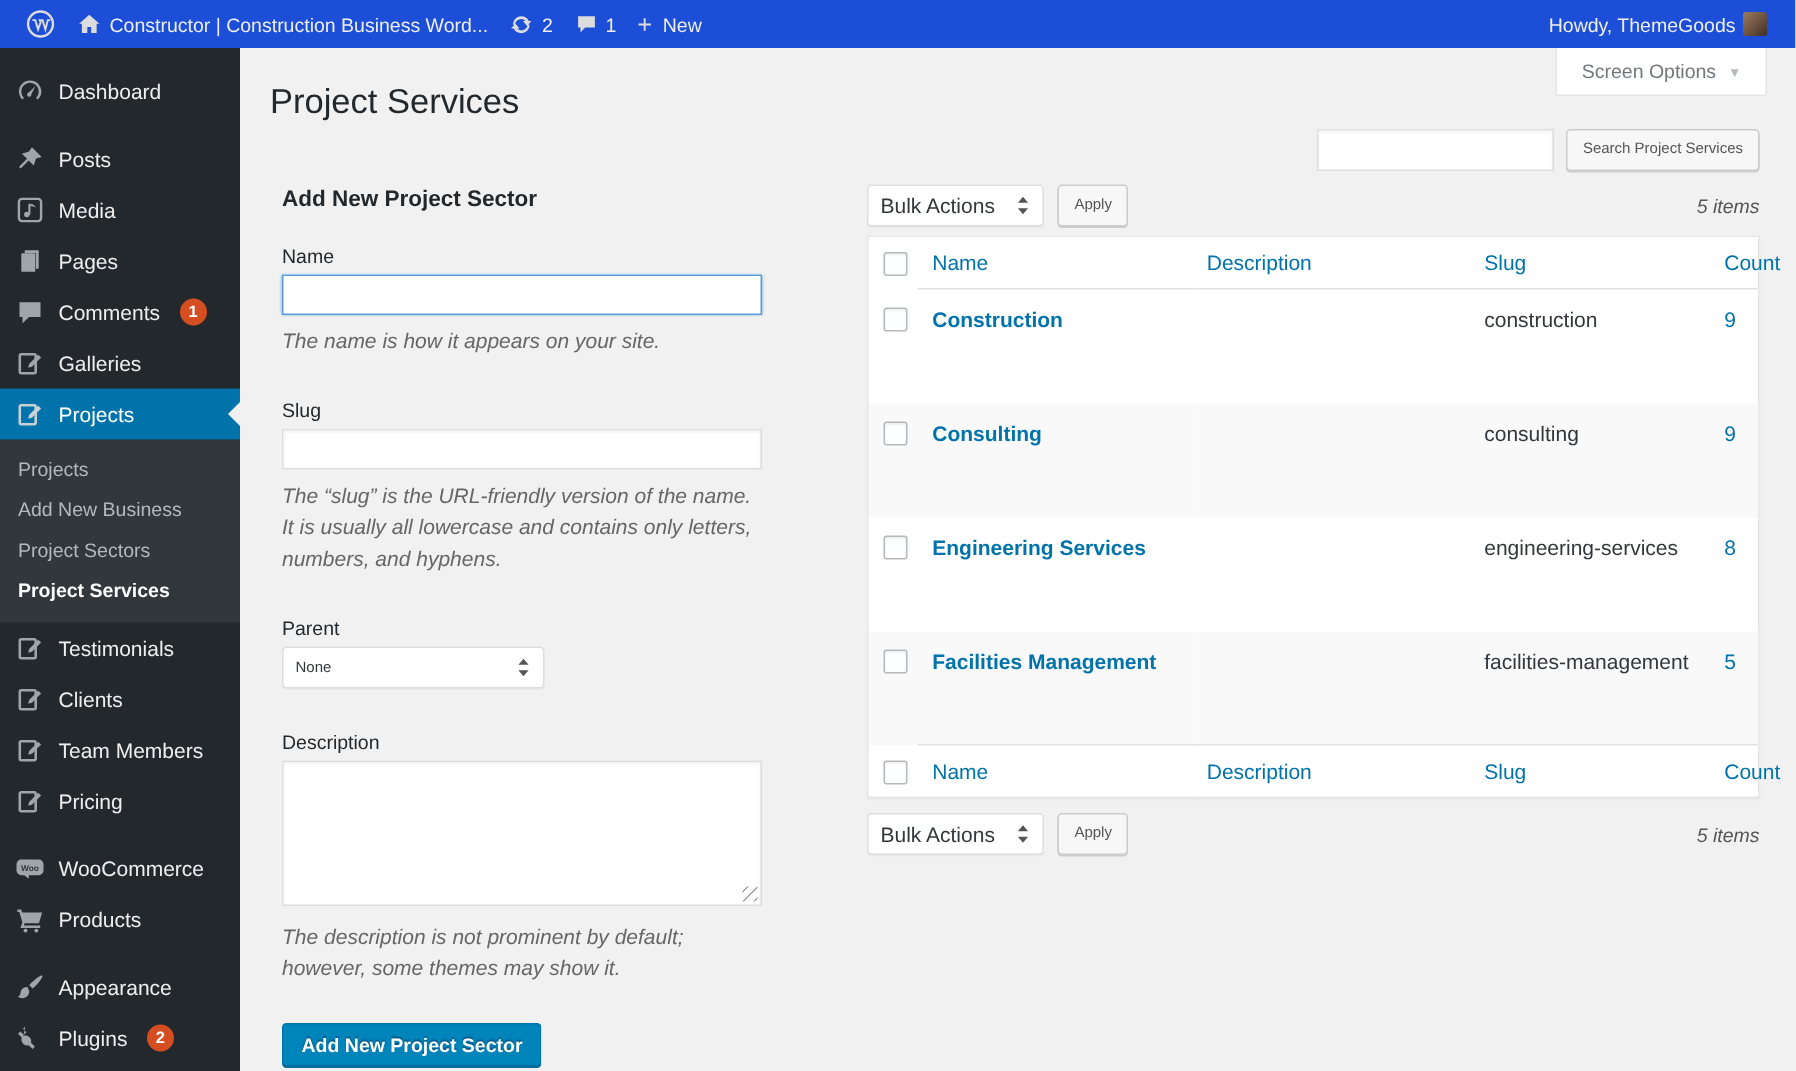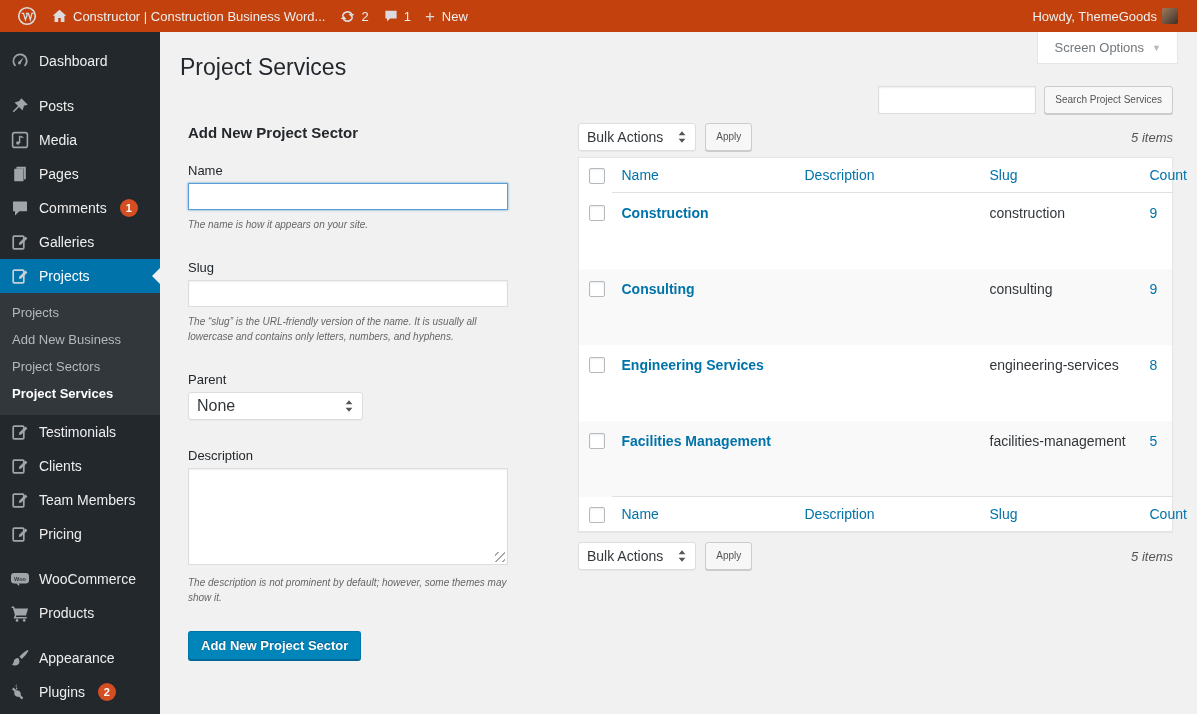--- a/index.html
+++ b/index.html
@@ -7,21 +7,21 @@
   body {
     font-family: "Liberation Sans", sans-serif;
     background:#f1f1f1;
     color:#444;
     font-size:13px;
     position:relative;
   }
   
   .adminbar{
     position:absolute; top:0; left:0; right:0; height:32px;
-    background:#c2410c; color:#eee; display:flex; align-items:center;
+    background:#1d4ed8; color:#eee; display:flex; align-items:center;
     padding:0 12px 0 10px; z-index:50; font-size:13px;
   }
   .ab-item{ display:flex; align-items:center; gap:5px; padding:0 7px; height:32px; cursor:pointer; }
   .ab-item svg{ display:block; }
   .ab-title{ font-weight:400; }
   .ab-right{ margin-left:auto; display:flex; align-items:center; gap:8px; }
   .ab-plus{ font-size:17px; line-height:1; color:#dcdcde; margin-right:2px; }
   .avatar{ width:16px; height:16px; border-radius:2px;
     background:linear-gradient(135deg,#9c7b5c 0%,#6b5140 55%,#3c2f26 100%); }
   
@@ -65,26 +65,26 @@
   .table-col{ flex:1; min-width:0; }
   
   .form-col h2{ font-size:15px; font-weight:700; color:#23282d; margin-bottom:22px; }
   .field-label{ display:block; font-size:13px; color:#23282d; margin-bottom:5px; }
   .txt{
     width:320px; height:27px; border:1px solid #ddd; background:#fff;
     padding:3px 6px; font-size:14px; font-family:inherit; color:#32373c;
     box-shadow:inset 0 1px 2px rgba(0,0,0,.07); border-radius:0;
   }
   .txt.focused{ border-color:#5b9dd9; box-shadow:0 0 2px rgba(30,140,190,.8); }
-  .help{ font-style:italic; font-size:10px; color:#666; margin-top:7px; width:322px; line-height:1.5; }
+  .help{ font-style:italic; font-size:14px; color:#666; margin-top:7px; width:322px; line-height:1.5; }
   .fgroup{ margin-top:28px; }
   .select{
     width:175px; height:28px; border:1px solid #ddd; border-radius:3px; background:#fff;
     display:inline-flex; align-items:center; justify-content:space-between;
-    padding:0 8px; font-size:16px; color:#32373c; cursor:pointer;
+    padding:0 8px; font-size:10px; color:#32373c; cursor:pointer;
     box-shadow:0 1px 0 rgba(0,0,0,.03);
   }
   textarea.area{
     width:320px; height:97px; border:1px solid #ddd; background:#fff;
     font-family:inherit; font-size:14px; padding:4px 6px; resize:none; color:#32373c;
     box-shadow:inset 0 1px 2px rgba(0,0,0,.07);
   }
   .area-wrap{ position:relative; width:320px; }
   .grip{
     position:absolute; right:3px; bottom:6px; width:10px; height:10px;

